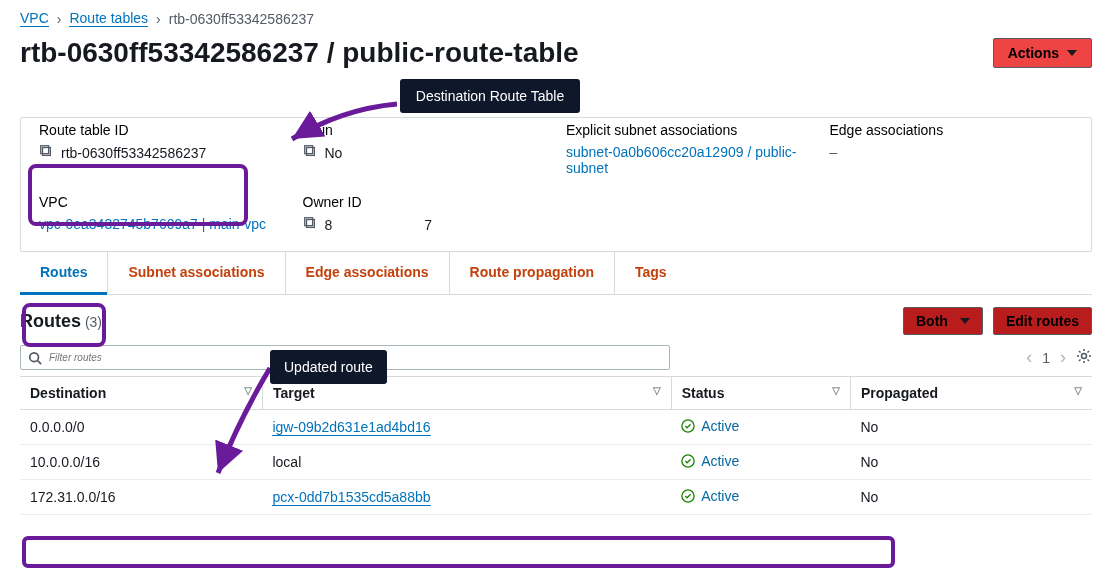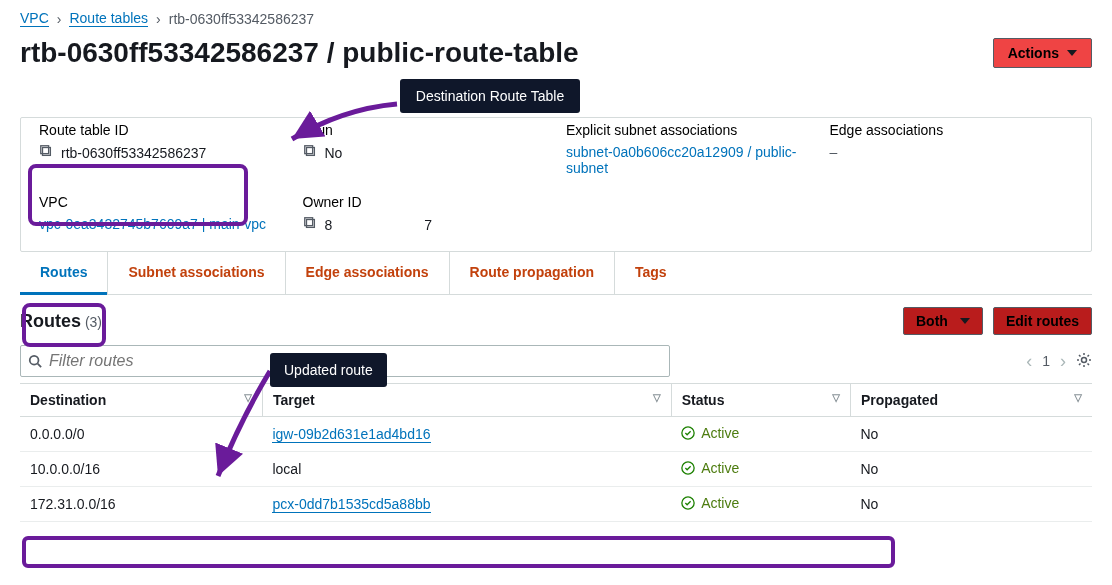--- a/index.html
+++ b/index.html
@@ -52,33 +52,33 @@
   .section { margin-top: 12px; }
   .section-head { display: flex; align-items: center; justify-content: space-between; margin-bottom: 10px; }
   .section-title { font-size: 18px; font-weight: 700; }
   .count { color: #545b64; font-weight: 400; }
   .section-ctrls { display: flex; gap: 10px; align-items: center; }
   .btn { border: 1px solid #545b64; background: #b91c1c; padding: 5px 12px; border-radius: 2px; font-weight: 700; font-size: 14px; cursor: pointer; display: inline-flex; align-items: center; gap: 12px; }
 
   .toolbar-row { display: flex; align-items: center; gap: 10px; margin-bottom: 6px; }
   .filter-wrap { position: relative; width: 650px; }
   .filter-wrap svg { position: absolute; left: 8px; top: 50%; transform: translateY(-50%); width: 14px; height: 14px; stroke: #545b64; fill: none; stroke-width: 2; }
-  .filter-input { width: 100%; padding: 6px 8px 6px 28px; border: 1px solid #aab7b8; border-radius: 2px; font-style: italic; color: #687078; font-size: 16px; }
+  .filter-input { width: 100%; padding: 6px 8px 6px 28px; border: 1px solid #aab7b8; border-radius: 2px; font-style: italic; color: #687078; font-size: 10px; }
 
   .pager { margin-left: auto; display: flex; align-items: center; gap: 10px; color: #545b64; }
   .pager .chev { font-size: 18px; cursor: default; color: #aab7b8; }
   .gear svg { width: 16px; height: 16px; stroke: #545b64; fill: none; stroke-width: 1.5; cursor: pointer; }
 
   
   table.routes { width: 100%; border-collapse: collapse; margin-top: 4px; }
   table.routes th { text-align: left; font-weight: 700; font-size: 14px; padding: 8px 10px; border-bottom: 1px solid #d5dbdb; border-top: 1px solid #d5dbdb; color: #16191f; position: relative; }
   table.routes th .sort { float: right; color: #879196; font-size: 10px; }
   table.routes th.sep { border-left: 1px solid #d5dbdb; }
   table.routes td { padding: 8px 10px; border-bottom: 1px solid #eaeded; font-size: 14px; }
-  .status-active { color: #4d7c0f; display: inline-flex; align-items: center; gap: 6px; }
+  .status-active { color: #0369a1; display: inline-flex; align-items: center; gap: 6px; }
   .status-active svg { width: 14px; height: 14px; }
 
   .masked { background: #fff; border: 0; display: inline-block; width: 76px; height: 14px; vertical-align: middle; }
 </style>
 </head>
 <body>
 
 <nav class="breadcrumb">
   <a>VPC</a>
   <span class="bc-sep">›</span>

